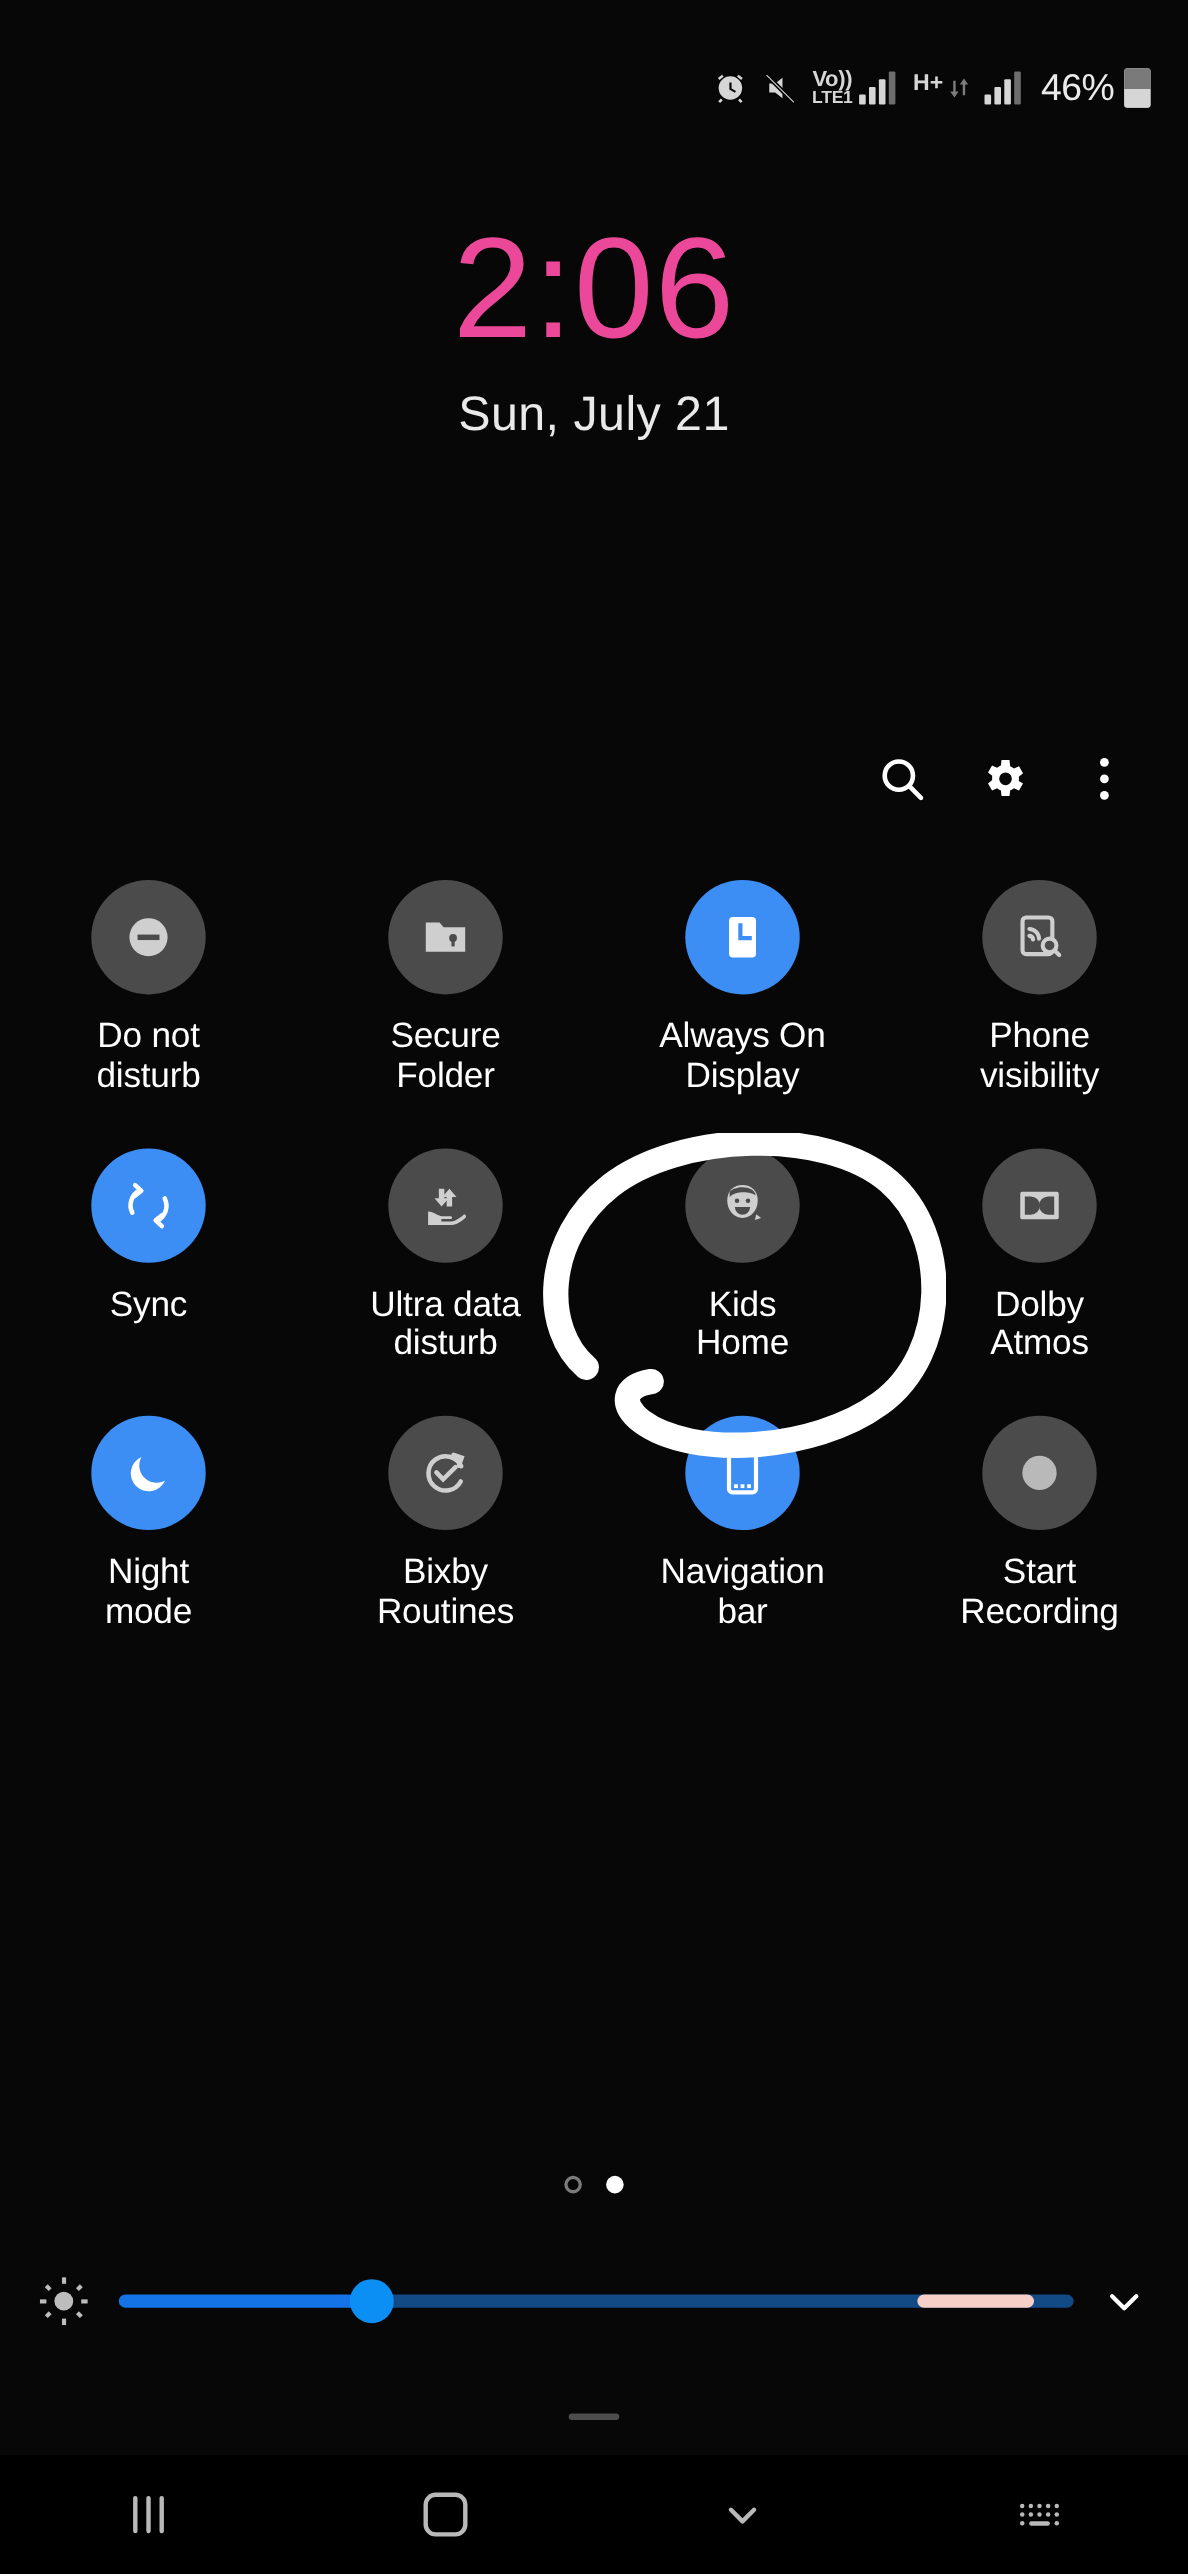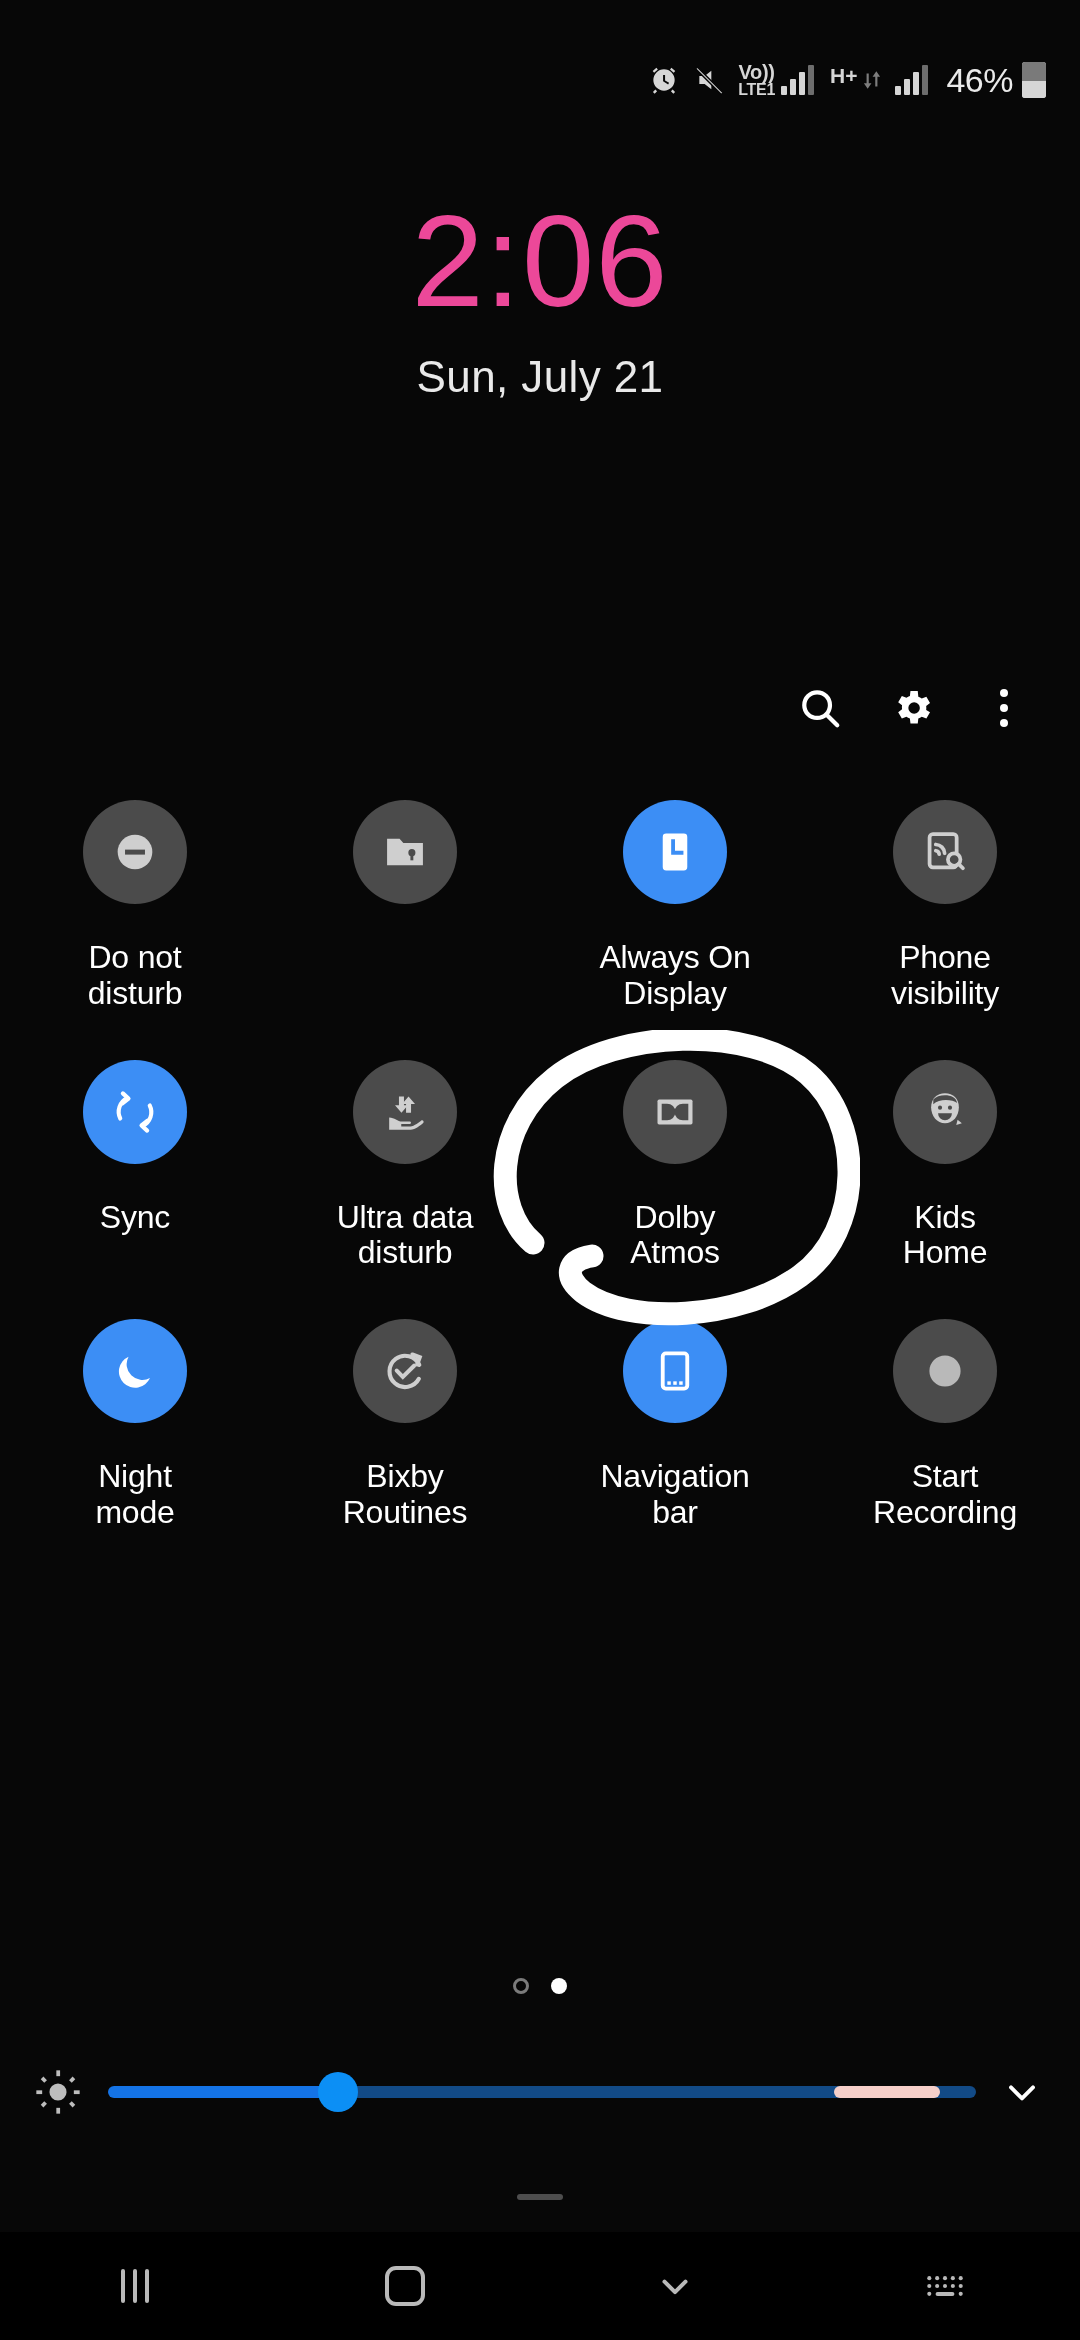--- a/index.html
+++ b/index.html
@@ -55,21 +55,21 @@
   
   .grid { position:absolute; top:800px; left:0; width:1080px; }
   .row { display:flex; }
   .tile { width:270px; display:flex; flex-direction:column; align-items:center; }
   .tile .circle {
     width:104px; height:104px; border-radius:50%;
     background:#4b4b4b; display:flex; align-items:center; justify-content:center;
   }
   .tile.on .circle { background:#3c8ef5; }
   .tile .label {
-    margin-top:36px; font-size:32px; line-height:1.12; color:#fff;
+    margin-top:20px; font-size:32px; line-height:1.12; color:#fff;
     text-align:center; width:225px; letter-spacing:-0.2px;
   }
   .row + .row { margin-top:48px; }
 
   
   .pagedots { position:absolute; top:1978px; left:0; right:0;
               display:flex; justify-content:center; align-items:center; gap:22px; }
   .pagedots .d { width:16px; height:16px; border-radius:50%; }
   .pagedots .d.hollow { border:3px solid #7b7b7b; }
   .pagedots .d.filled { background:#fff; }
@@ -195,20 +195,22 @@
 disturb</div>
       </div>
       <div class="tile">
         <div class="circle">
           <svg width="50" height="50" viewBox="0 0 24 24" fill="#cfcfcf">
             <path d="M3.4 5.6h6l1.8 2.1h9.4v10.7H3.4z" rx="1.4"></path>
             <circle cx="15.3" cy="12.3" r="1.7" fill="#4b4b4b"></circle>
             <rect x="14.6" y="12.6" width="1.4" height="3.4" fill="#4b4b4b"></rect>
           </svg>
         </div>
+        <div class="label" style="white-space:pre-line;">Secure
+Folder</div>
       </div>
       <div class="tile on">
         <div class="circle">
           <svg width="46" height="46" viewBox="0 0 24 24" fill="#fff">
             <rect x="5.6" y="2.4" width="12.8" height="19.2" rx="1.8"></rect>
             <path d="M11 6.4v6h4.4" stroke="#3c8ef5" stroke-width="2" fill="none" stroke-linecap="square"></path>
           </svg>
         </div>
         <div class="label" style="white-space:pre-line;">Always On
 Display</div>
@@ -242,45 +244,45 @@
       <div class="tile">
         <div class="circle">
           <svg width="50" height="50" viewBox="0 0 24 24" fill="#cfcfcf">
             <path d="M9.1 4.6h2.4v4.2h1.9l-3.1 3.6-3.1-3.6h1.9z"></path>
             <path d="M14.9 12.4h-2.4V8.2h-1.9l3.1-3.6 3.1 3.6h-1.9z"></path>
             <path d="M4.4 14.6c2.6 0 4 2 6.2 2h3.6c.9 0 .9 1.2 0 1.2h-4v1.1h4.4c1.8 0 4.4-2.1 5.2-2.8.7-.6 1.6.5.9 1.2-1.1 1.1-3.9 3.2-6 3.2H4.4z"></path>
           </svg>
         </div>
         <div class="label" style="white-space:pre-line;">Ultra data
 disturb</div>
-      </div>
-      <div class="tile">
-        <div class="circle">
-          <svg width="50" height="50" viewBox="0 0 24 24" fill="#cfcfcf">
-            <rect x="3.6" y="6" width="16.8" height="12" rx="0.8"></rect>
-            <path d="M5.6 8h2.6a4 4 0 010 8H5.6z" fill="#4b4b4b"></path>
-            <path d="M18.4 8h-2.6a4 4 0 000 8h2.6z" fill="#4b4b4b"></path>
-          </svg>
-        </div>
-        <div class="label" style="white-space:pre-line;">Dolby
-Atmos</div>
       </div>
       <div class="tile">
         <div class="circle">
           <svg width="52" height="52" viewBox="0 0 24 24" fill="#cfcfcf">
             <path d="M12 3.4c3.8 0 6.4 2.6 6.4 6.4 0 4.2-2.8 7.4-6.4 7.4S5.6 14 5.6 9.8c0-3.8 2.6-6.4 6.4-6.4z"></path>
             <path d="M6.6 6.2c1.8-2 6.4-2.6 9.2-1 .9.5 1.6 1.5 1.8 2.6-2-1.6-8.2-2.2-11 .6z" fill="#4b4b4b"></path>
             <circle cx="9.7" cy="10" r="0.95" fill="#4b4b4b"></circle>
             <circle cx="14.3" cy="10" r="0.95" fill="#4b4b4b"></circle>
             <path d="M8.8 12.6h6.4a3.2 3.2 0 01-6.4 0z" fill="#4b4b4b"></path>
             <path d="M17.8 15.6l2 1.6-2.6.8z"></path>
           </svg>
         </div>
         <div class="label" style="white-space:pre-line;">Kids
 Home</div>
+      </div>
+      <div class="tile">
+        <div class="circle">
+          <svg width="50" height="50" viewBox="0 0 24 24" fill="#cfcfcf">
+            <rect x="3.6" y="6" width="16.8" height="12" rx="0.8"></rect>
+            <path d="M5.6 8h2.6a4 4 0 010 8H5.6z" fill="#4b4b4b"></path>
+            <path d="M18.4 8h-2.6a4 4 0 000 8h2.6z" fill="#4b4b4b"></path>
+          </svg>
+        </div>
+        <div class="label" style="white-space:pre-line;">Dolby
+Atmos</div>
       </div>
     </div>
 
     <div class="row">
       <div class="tile on">
         <div class="circle">
           <svg width="50" height="50" viewBox="0 0 24 24" fill="#fff">
             <path d="M19.2 15.4A7.6 7.6 0 018.9 5.1 7.8 7.8 0 1019.2 15.4z"></path>
           </svg>
         </div>

